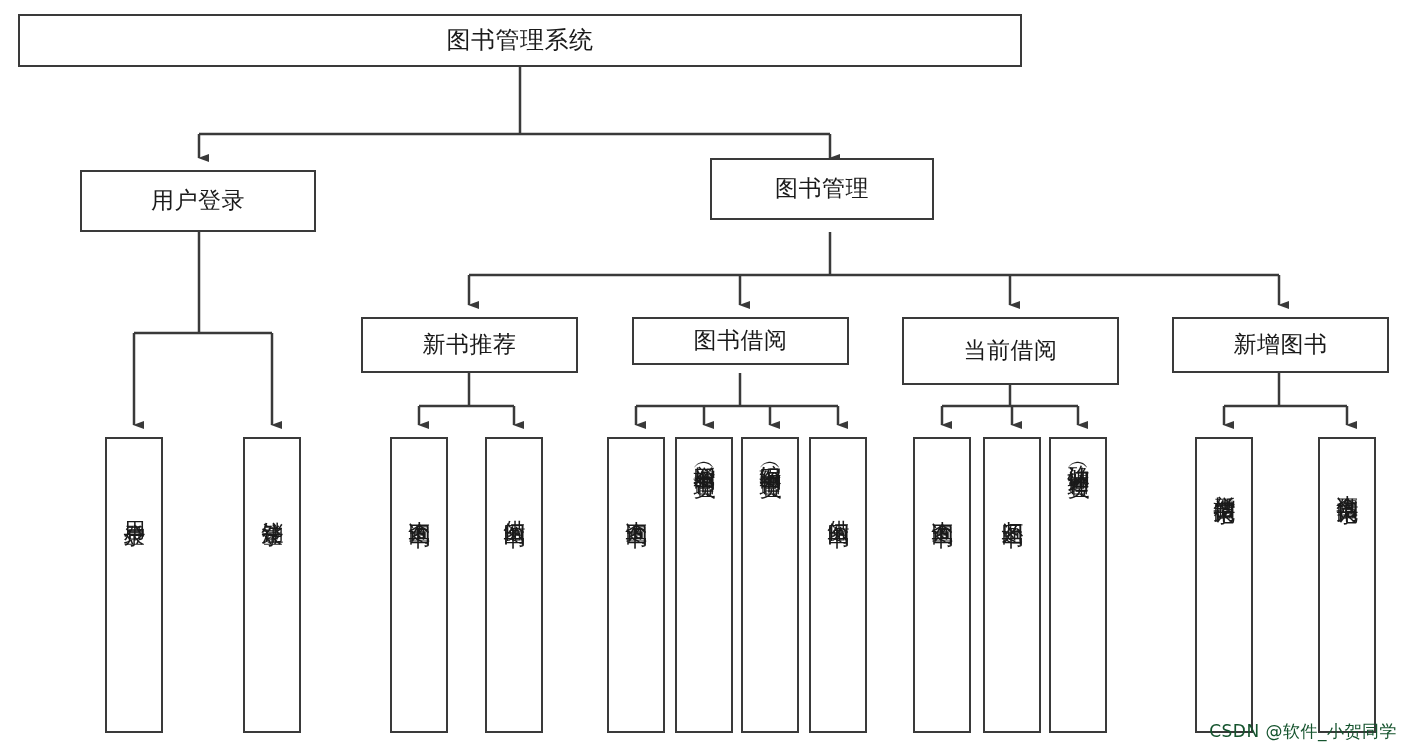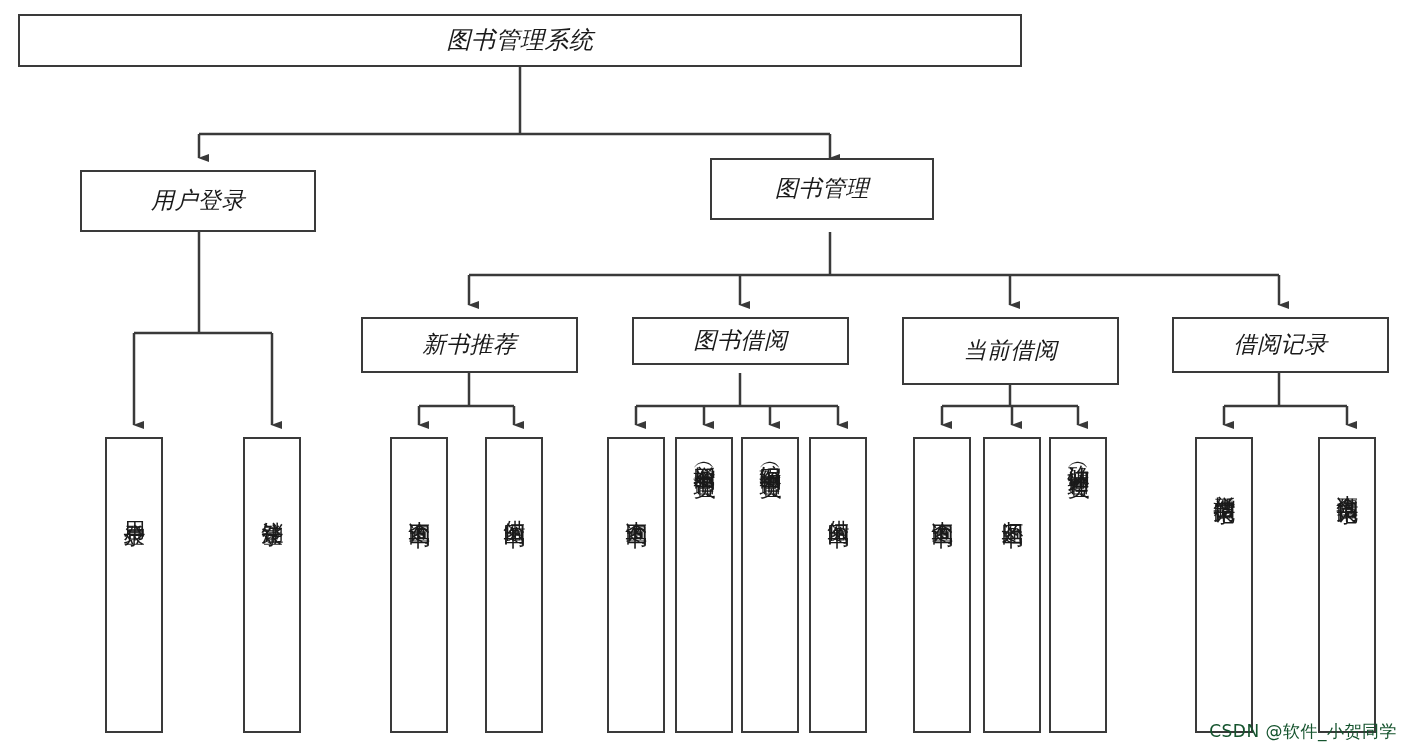--- a/index.html
+++ b/index.html
@@ -37,21 +37,20 @@
   }
   .node .label {
     display: block;
     text-align: center;
     letter-spacing: 0.5px;
   }
   .node.horizontal .label {
     font-size: 23px;
     line-height: 1.1;
     white-space: nowrap;
-    font-style: italic;
   }
   .node.root .label {
     font-size: 24px;
   }
   .node.leaf {
     align-items: flex-start;
     padding-top: 8px;
   }
   .node.leaf .label {
     writing-mode: vertical-rl;
@@ -147,21 +146,21 @@
   <div class="node horizontal" style="left:361px; top:317px; width:217px; height:56px;">
     <span class="label">新书推荐</span>
   </div>
   <div class="node horizontal" style="left:632px; top:317px; width:217px; height:48px;">
     <span class="label">图书借阅</span>
   </div>
   <div class="node horizontal" style="left:902px; top:317px; width:217px; height:68px;">
     <span class="label">当前借阅</span>
   </div>
   <div class="node horizontal" style="left:1172px; top:317px; width:217px; height:56px;">
-    <span class="label">借阅记录</span>
+    <span class="label">新增图书</span>
   </div>
 
   <div class="node leaf mid" style="left:105px; top:437px; width:58px; height:296px;">
     <span class="label">用户登录</span>
   </div>
   <div class="node leaf mid" style="left:243px; top:437px; width:58px; height:296px;">
     <span class="label">注销登录</span>
   </div>
 
   <div class="node leaf mid" style="left:390px; top:437px; width:58px; height:296px;">

